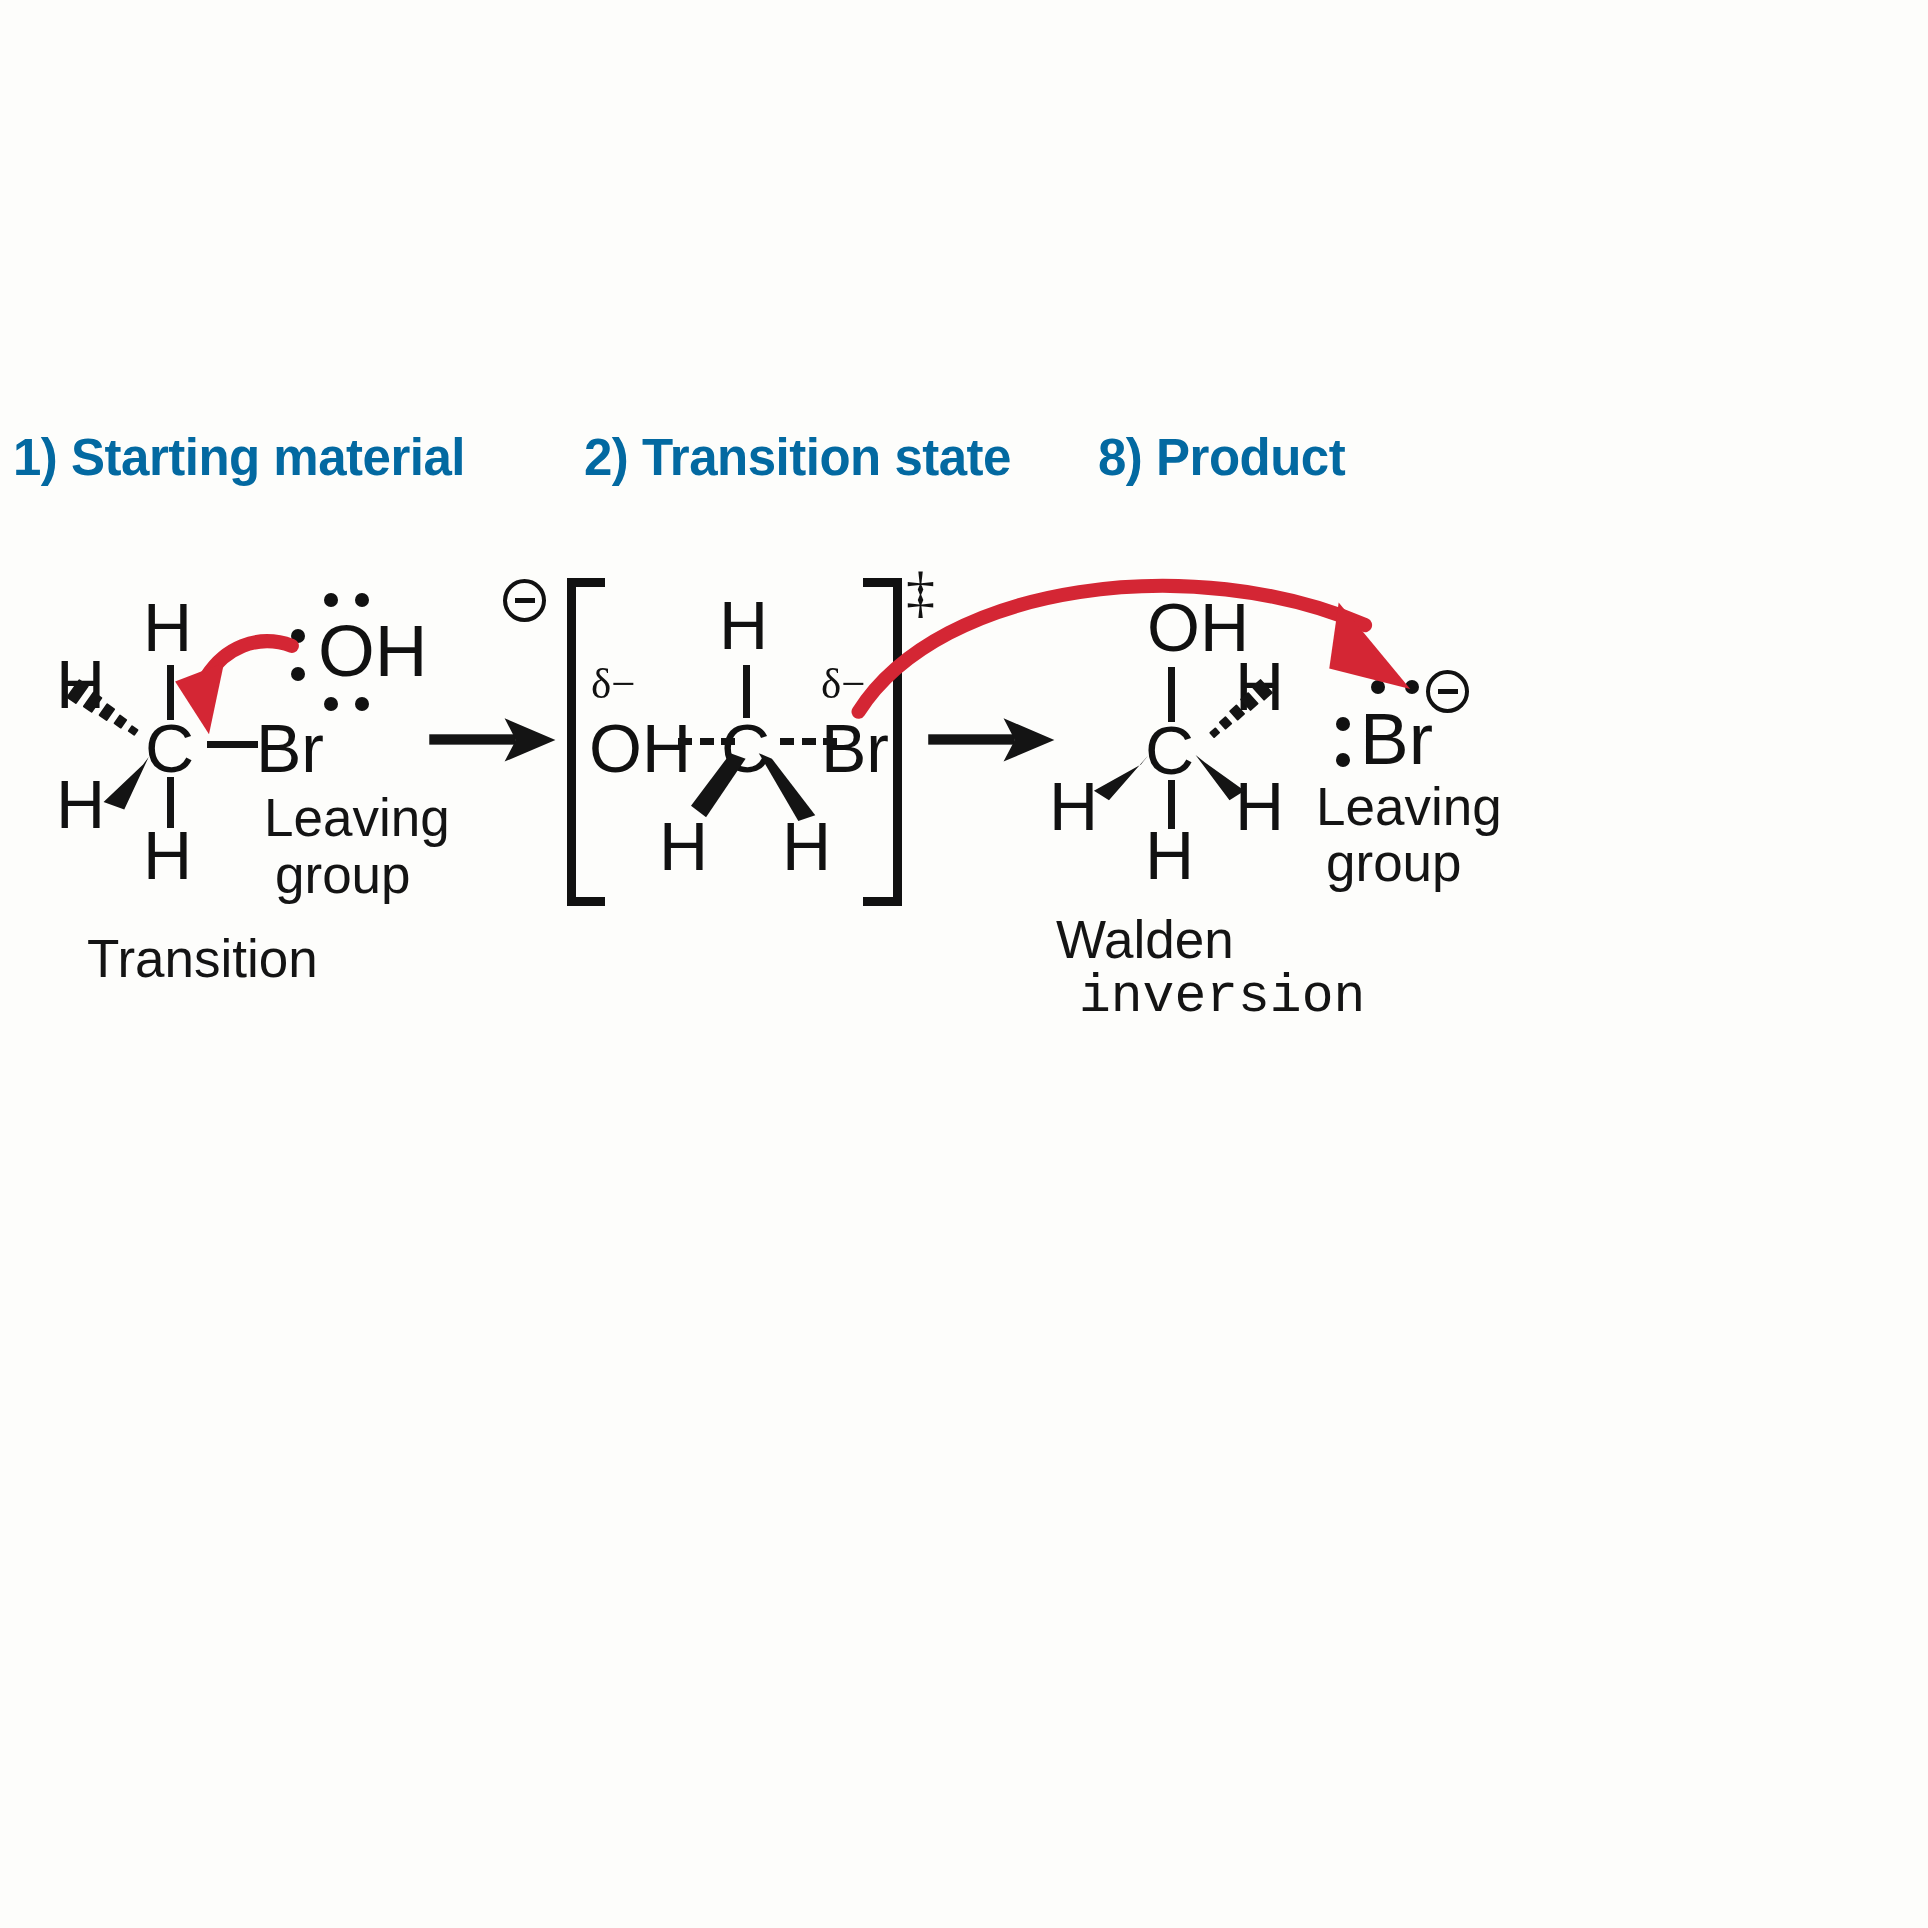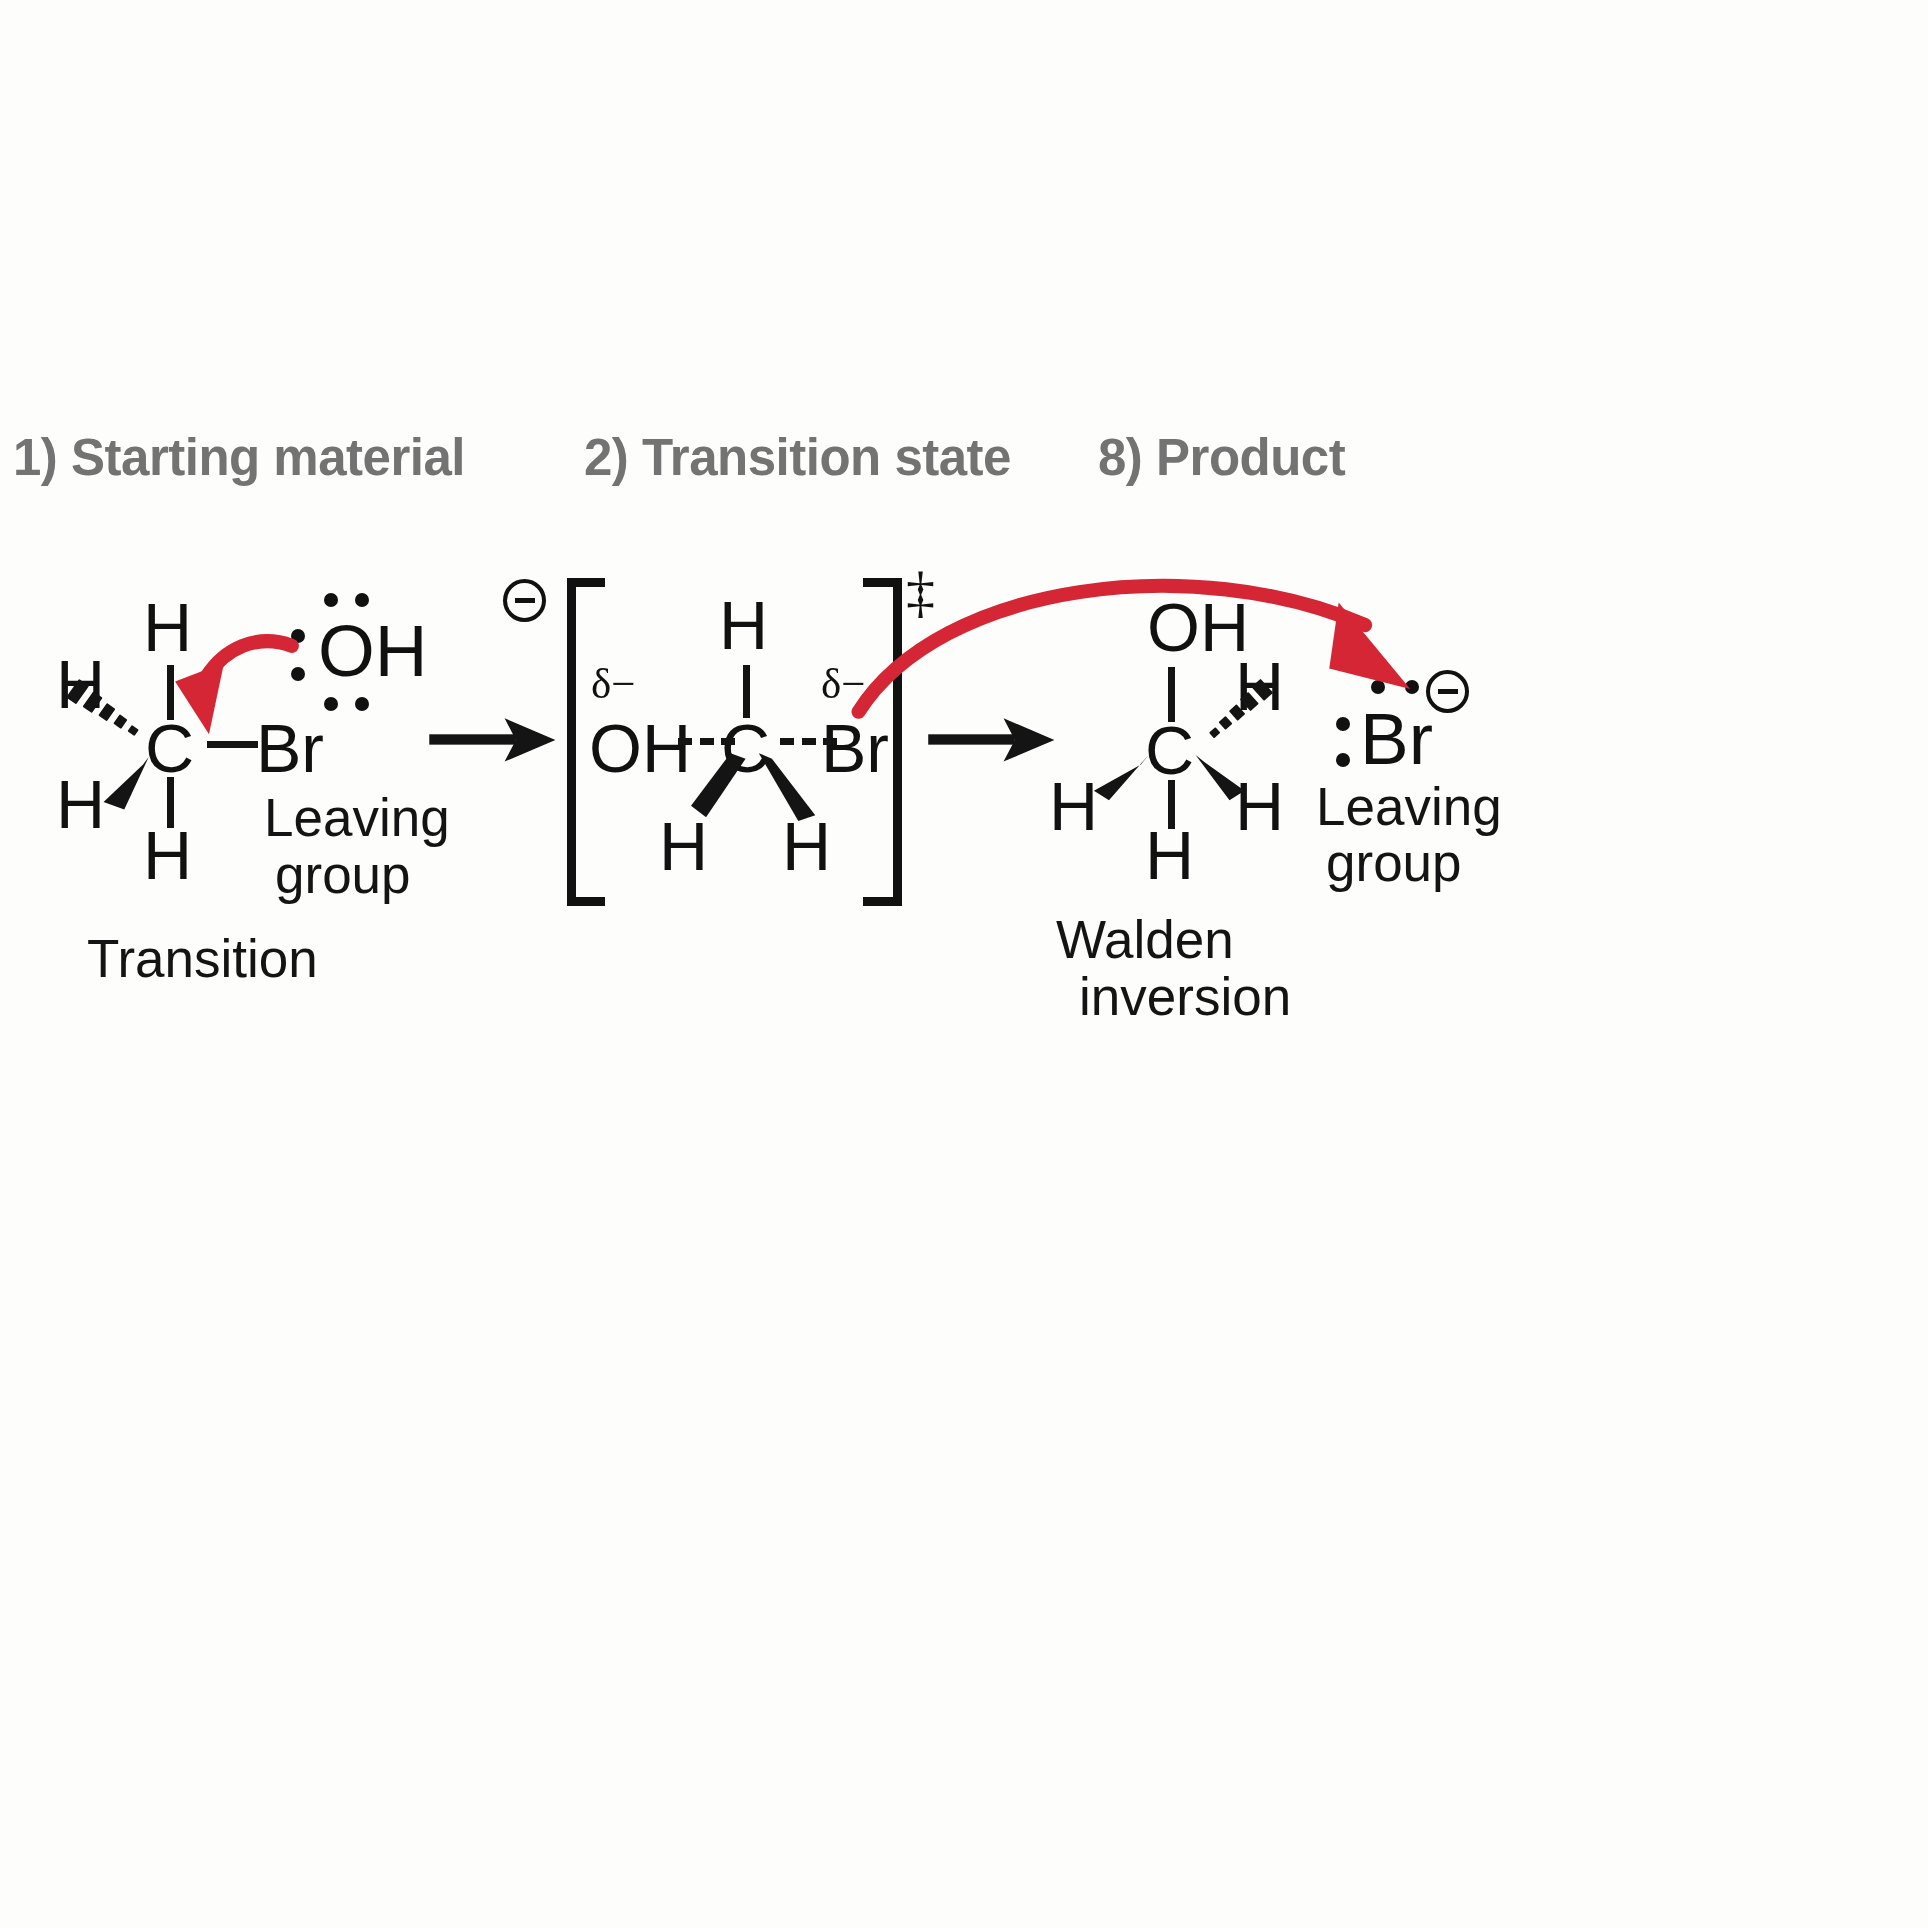--- a/index.html
+++ b/index.html
@@ -20,21 +20,21 @@
     left: 0; top: 0;
     width: 1928px;
     height: 1928px;
   }
   .abs { position: absolute; }
 
   
   .step-heading {
     font-weight: bold;
     font-size: 51px;
-    color: #737373;
+    color: #0369a1;
     letter-spacing: -0.5px;
     white-space: nowrap;
     font-family: "Liberation Sans", sans-serif;
   }
 
   
   .atom {
     font-size: 68px;
     color: #111111;
     white-space: nowrap;
@@ -179,21 +179,21 @@
   <div class="abs atom" style="left:1235px; top:652px;">H</div>
 
   <div class="abs atom" style="left:1049px; top:772px;">H</div>
 
   <div class="abs atom" style="left:1235px; top:772px;">H</div>
 
   <div class="bond-v" style="left:1168px; top:780px; height:49px;"></div>
   <div class="abs atom" style="left:1145px; top:821px;">H</div>
 
   <div class="abs caption" style="left:1056px; top:911px;">Walden</div>
-  <div class="abs caption" style="left:1079px; top:968px;">inversion</div>
+  <div class="abs caption" style="left:1079px; top:968px;font-family:Liberation Mono, monospace;">inversion</div>
 
   <div class="abs" style="left:1330px; top:676px; width:169px; height:122px;">
 
     <div class="dot" style="left:41px; top:3.8px;"></div>
     <div class="dot" style="left:75px; top:3.8px;"></div>
 
     <div class="dot" style="left:5.6px; top:41px;"></div>
     <div class="dot" style="left:5.6px; top:77px;"></div>
 
     <div class="abs atom" style="left:30px; top:26px; font-size:73px;">Br</div>

